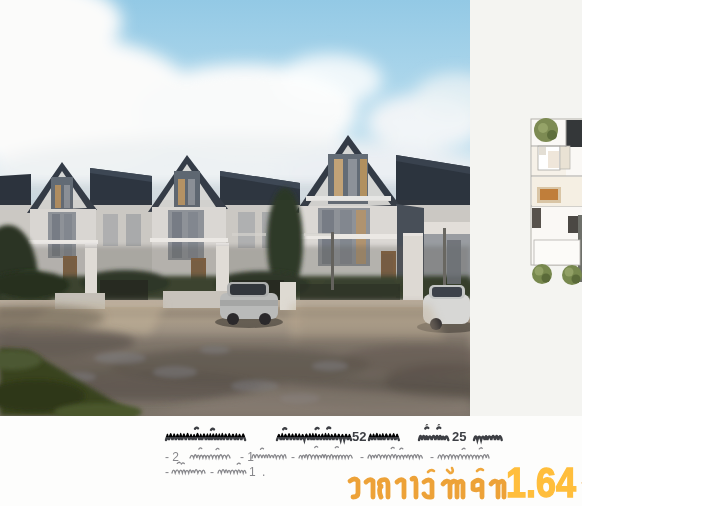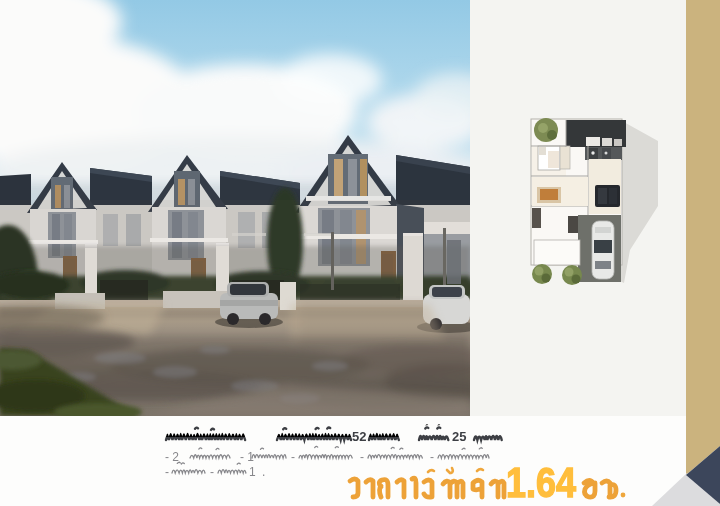--- a/index.html
+++ b/index.html
@@ -1,16 +1,16 @@
 <!DOCTYPE html>
 <html><head>
 <meta charset="utf-8">
 <style>
 html,body{margin:0;padding:0;background:#fff;}
-.page{position:relative;width:720px;height:506px;overflow:hidden;background:#FDFDFC;font-family:"Liberation Sans",sans-serif;}
+.page{position:relative;width:582px;height:506px;overflow:hidden;background:#FDFDFC;font-family:"Liberation Sans",sans-serif;}
 svg{display:block;}
 </style>
 </head>
 <body>
 <div class="page">
 <svg width="720" height="506" viewBox="0 0 720 506">
 <defs>
 <linearGradient id="sky" x1="0" y1="0" x2="0" y2="1">
   <stop offset="0" stop-color="#93c9e5"></stop>
   <stop offset="0.55" stop-color="#b7dcee"></stop>

